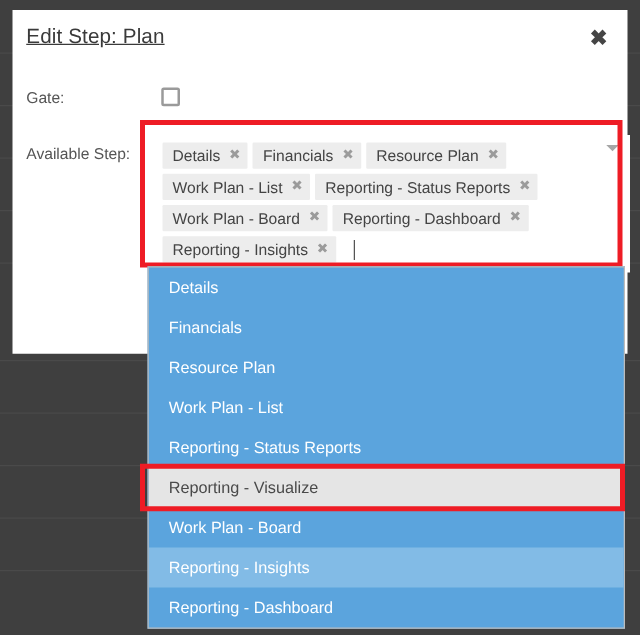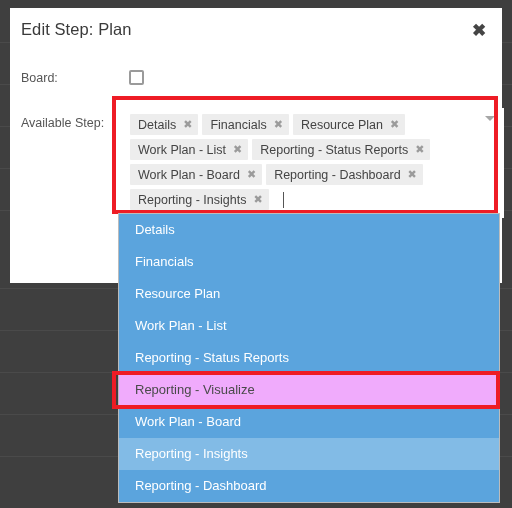--- a/index.html
+++ b/index.html
@@ -46,20 +46,21 @@
     height: 46px;
   }
   #modal-title {
     position: absolute;
     left: 11px;
     top: 12px;
     font-size: 16.5px;
     color: #3a3a3a;
     letter-spacing: .1px;
     white-space: nowrap;
+    text-decoration: underline;
   }
   #modal-close {
     position: absolute;
     right: 12px;
     top: 12px;
     width: 22px;
     height: 22px;
     font-size: 17px;
     font-weight: bold;
     color: #454545;
@@ -205,21 +206,21 @@
     font-size: 13px;
     color: #ffffff;
     white-space: nowrap;
     cursor: pointer;
     box-sizing: border-box;
   }
   .dropdown-item.hovered {
     background: #82bbe6;
   }
   .dropdown-item.plain {
-    background: #f0abfc;
+    background: #e5e5e5;
     color: #4a4a4a;
   }
   #visualize-outline {
     position: absolute;
     left: 112px;
     top: 371px;
     width: 388px;
     height: 38px;
     border: 4px solid #ee1c25;
     box-sizing: border-box;
@@ -243,21 +244,21 @@
   <div class="bg-row" style="top:456px"></div>
 </div>
 
 <div id="modal">
 
   <div id="modal-header">
     <div id="modal-title">Edit Step: Plan</div>
     <div id="modal-close">✖</div>
   </div>
 
-  <div class="form-label" id="gate-label">Board:</div>
+  <div class="form-label" id="gate-label">Gate:</div>
   <input type="checkbox" id="gate-checkbox" style="">
 
   <div class="form-label" id="tabs-label">Available Step:</div>
 
   <div id="tags-field">
     <span id="tag-list"><span class="tag">
           <span>Details</span>
           <span class="tag-remove">✖</span>
         </span><span class="tag">
           <span>Financials</span>

